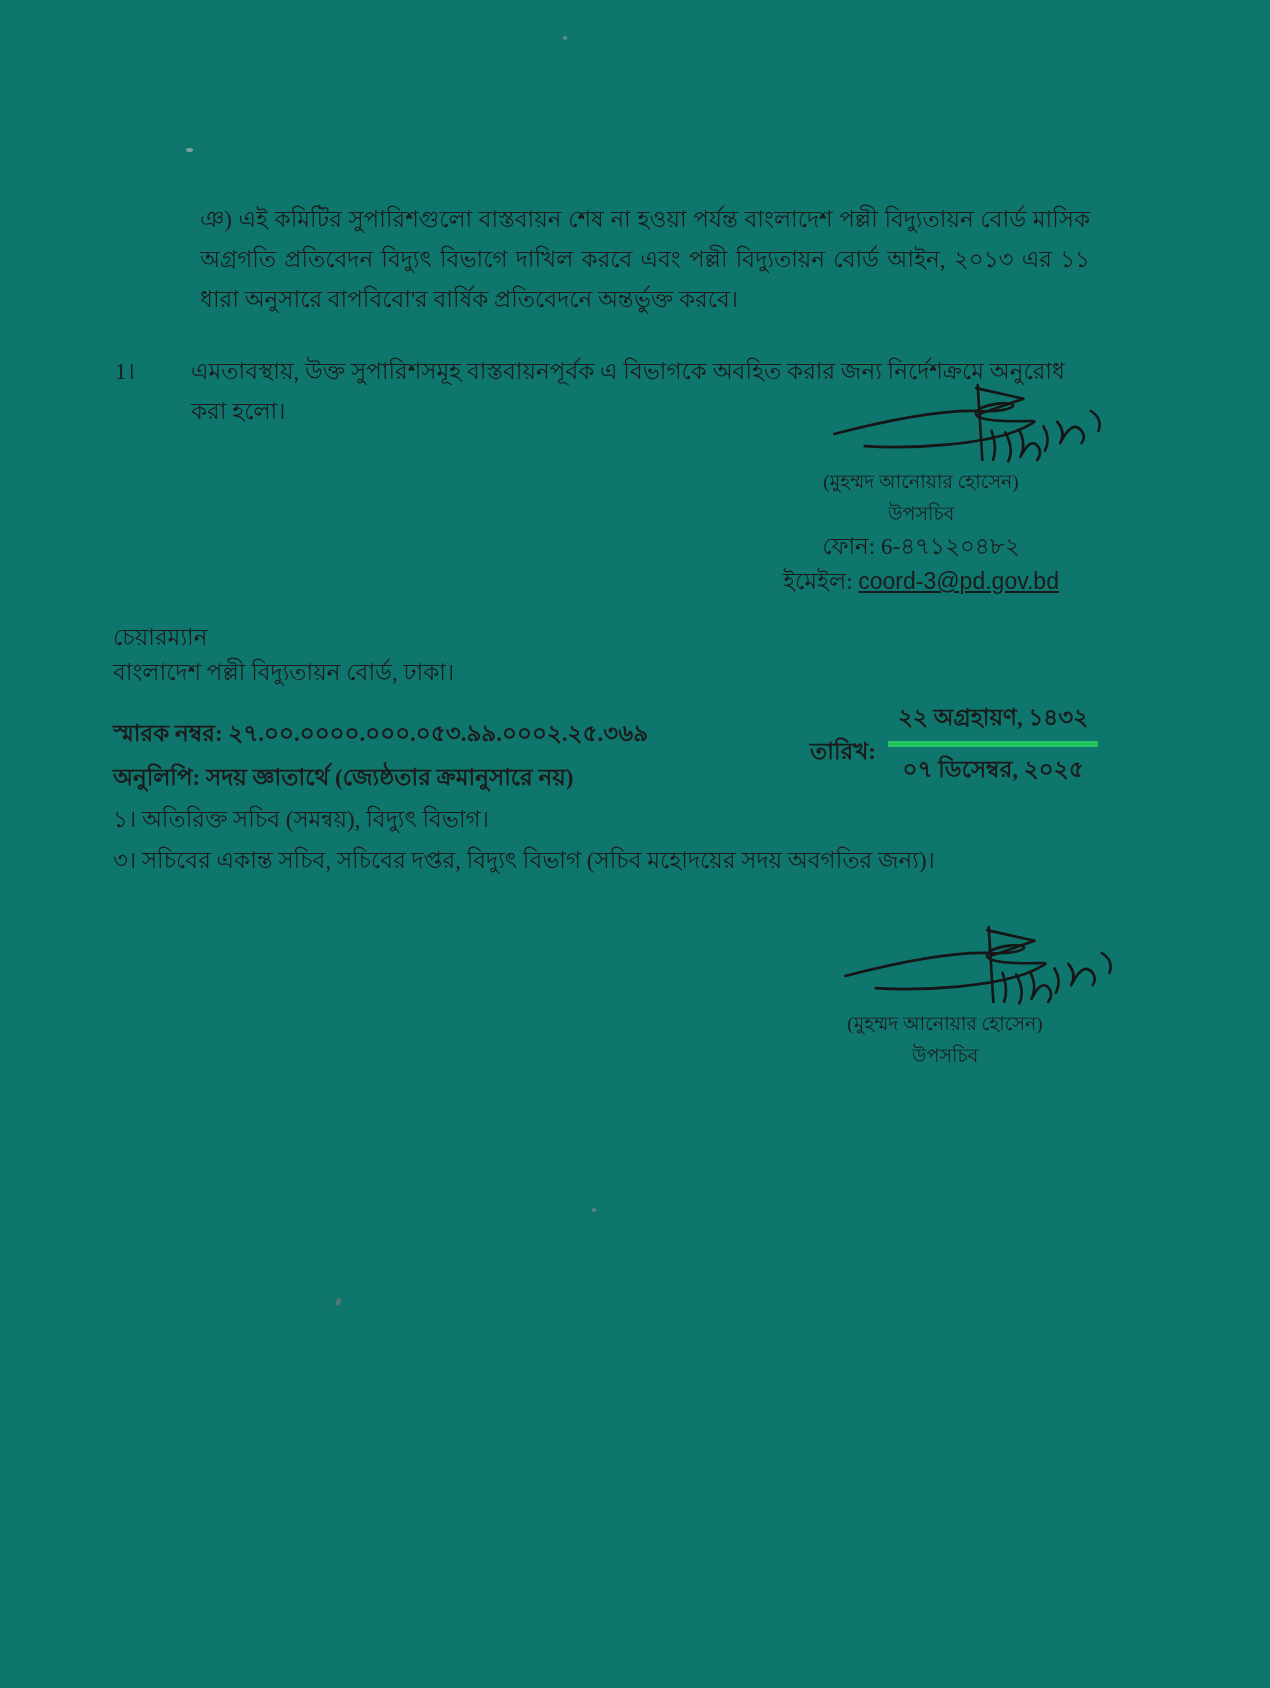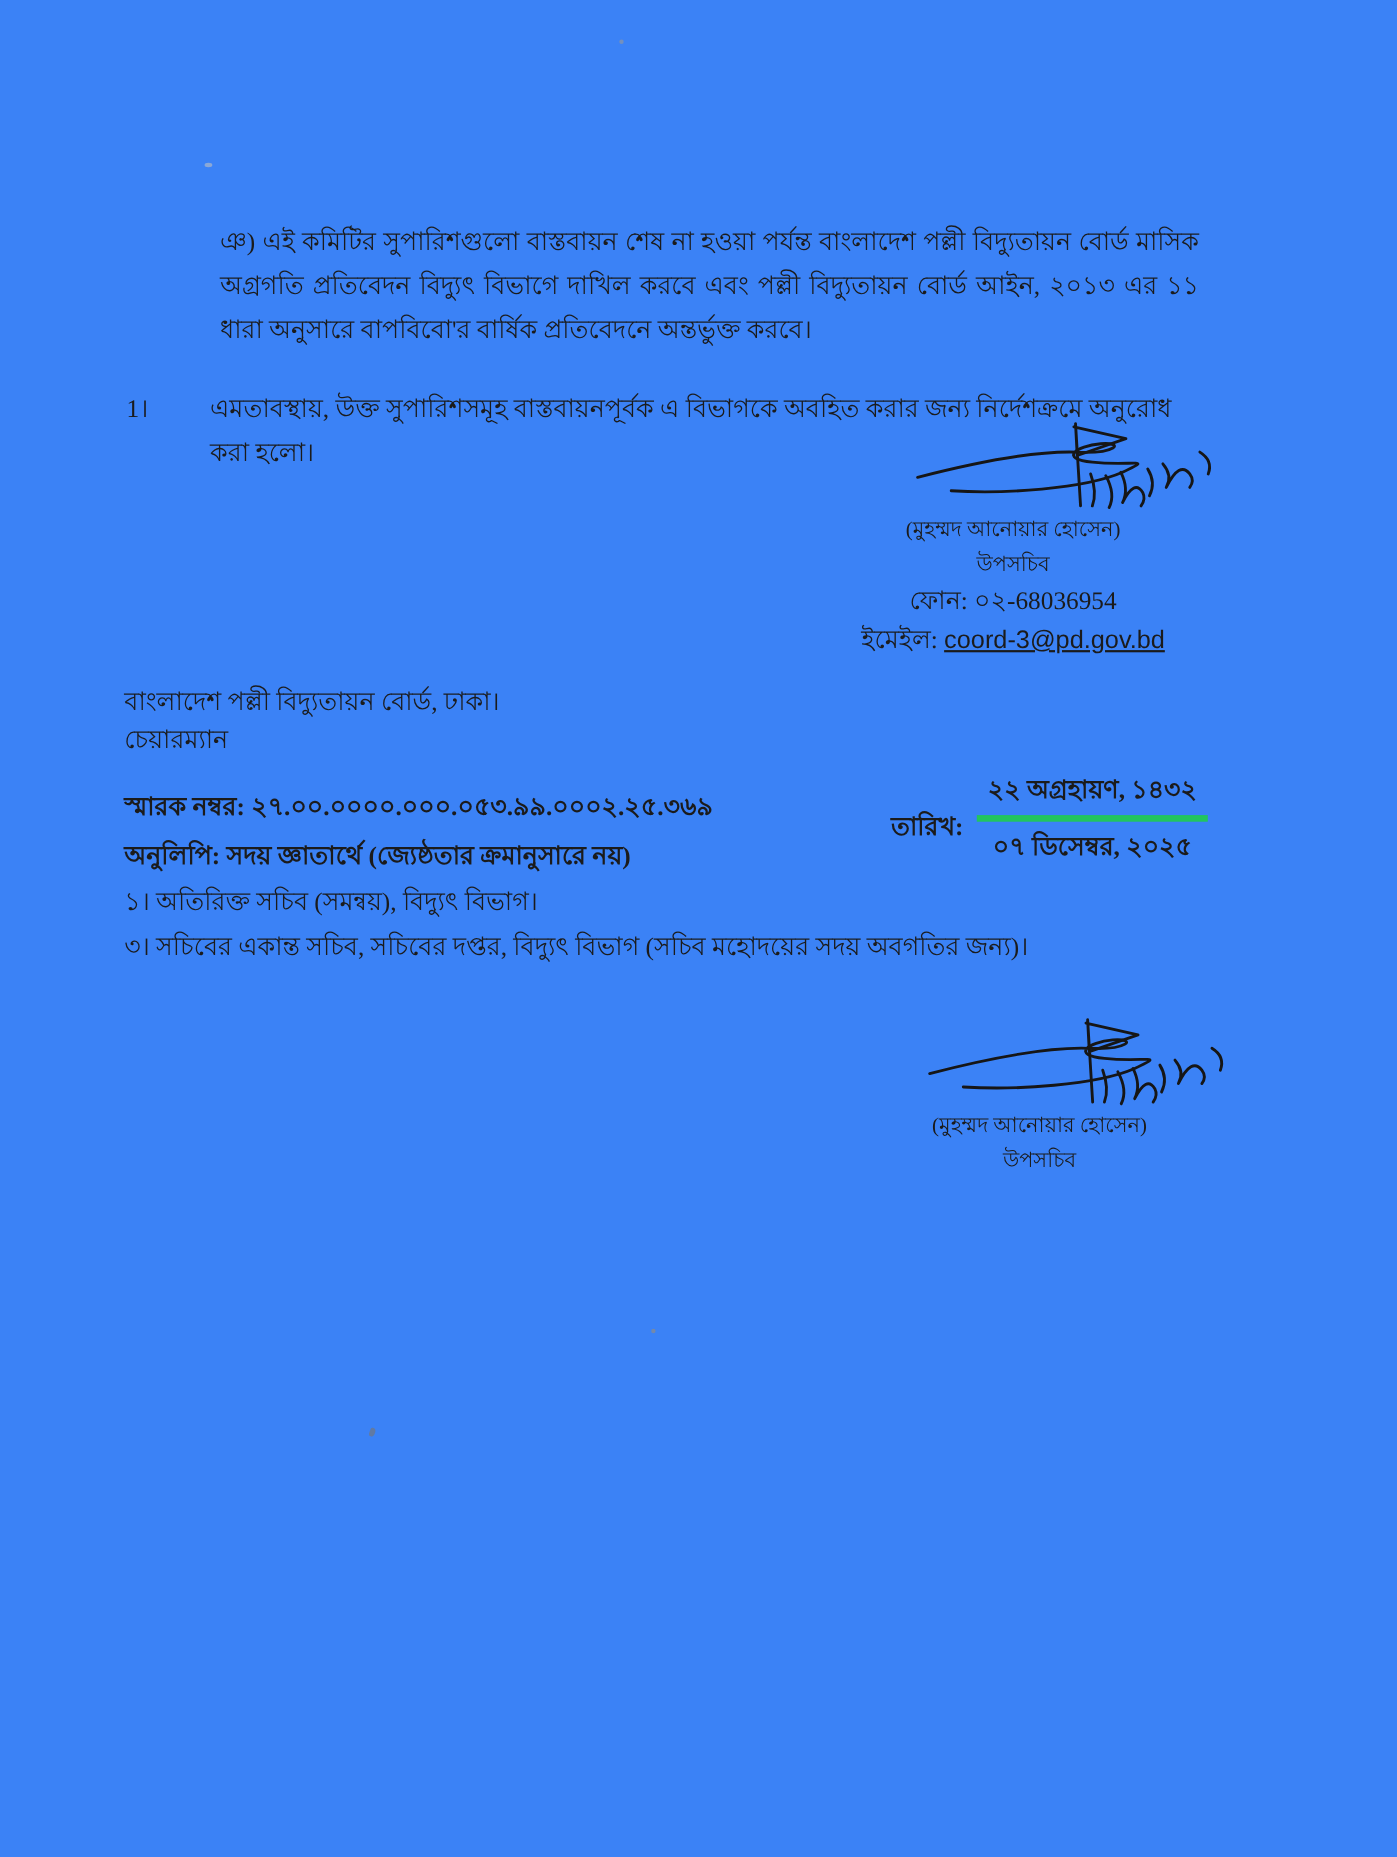--- a/index.html
+++ b/index.html
@@ -1,20 +1,20 @@
 <!DOCTYPE html>
 <html lang="bn"><head>
 <meta charset="utf-8">
 <style>
   html,body{margin:0;padding:0;background:#e8e8e8;}
   .page{
     position:relative;
     width:1270px;height:1688px;
     margin:0 auto;
-    background:#3b82f6;
+    background:#0f766e;
     font-family:"Liberation Serif","DejaVu Serif",serif;
     color:#1b1b1b;
     overflow:hidden;
   }
   .txt{font-size:23px;line-height:40px;}
   .abs{position:absolute;}
   #para1{left:200px;top:200px;width:890px;text-align:justify;}
   #para2{left:115px;top:352px;width:960px;display:flex;}
   #para2 .pnum{flex:0 0 76px;}
   .sigblock{text-align:center;}
@@ -58,31 +58,31 @@
     <svg class="sig-svg" viewBox="0 0 360 110" aria-hidden="true">
       <path class="sig-stroke" d="M196 8 L258 22 L200 42 L198 4 L204 102"></path>
       <path class="sig-stroke" d="M10 68 C80 50 150 36 200 38 C246 40 258 26 228 28 C198 31 178 46 218 50 C266 55 292 44 254 62 C208 82 112 88 50 84"></path>
       <path class="sig-stroke" d="M216 64 q8 22 2 38 m16 -36 q12 22 4 38 m14 -42 q10 20 2 36 q14 -28 24 -12 q4 8 -2 16"></path>
       <path class="sig-stroke" d="M284 58 q10 16 2 32 m16 -38 q12 14 4 28 q16 -32 28 -16 q6 8 0 16 m12 -42 q16 10 10 26"></path>
     </svg>
     <div class="sigline">(মুহম্মদ আনোয়ার হোসেন)</div>
     <div class="sigline">উপসচিব</div>
     <div class="contact">
       <span>ফোন:</span>
-      <span>০২-68036954</span>
+      <span>6-৪৭১২০৪৮২</span>
     </div>
     <div class="contact">
       <span>ইমেইল:</span>
       <span class="email-val">coord-3@pd.gov.bd</span>
     </div>
   </div>
 
   <div class="abs txt" id="addressee">
+    <div>চেয়ারম্যান</div>
     <div>বাংলাদেশ পল্লী বিদ্যুতায়ন বোর্ড, ঢাকা।</div>
-    <div>চেয়ারম্যান</div>
   </div>
 
   <div class="abs txt" id="memo">
     <span>স্মারক নম্বর:</span>
     <span>২৭.০০.০০০০.০০০.০৫৩.৯৯.০০০২.২৫.৩৬৯</span>
   </div>
 
   <div class="abs txt" id="dateblock">
     <span class="lbl">তারিখ:</span>
     <span>

